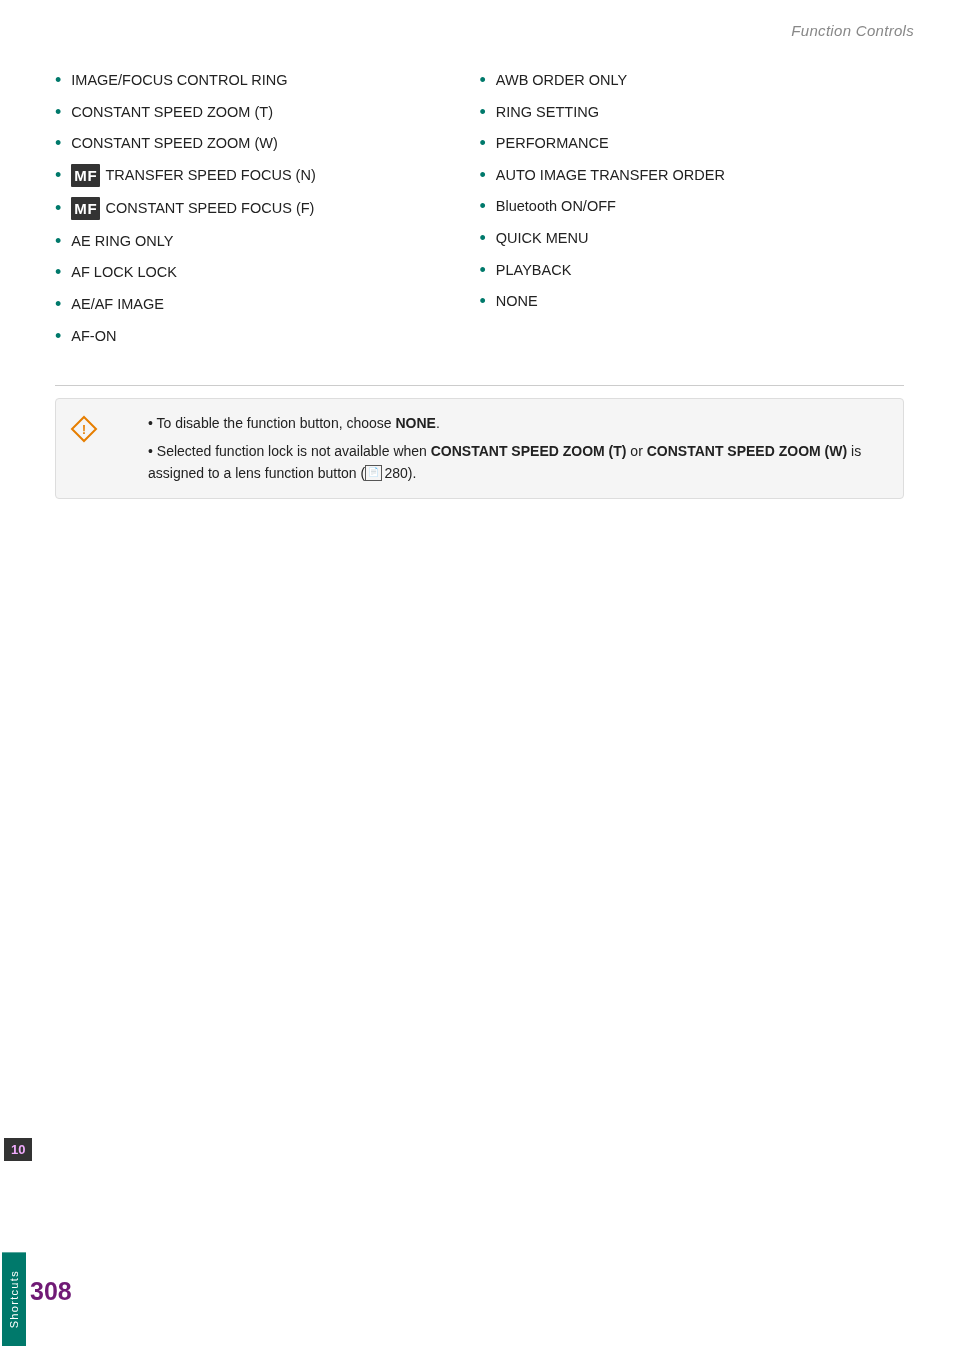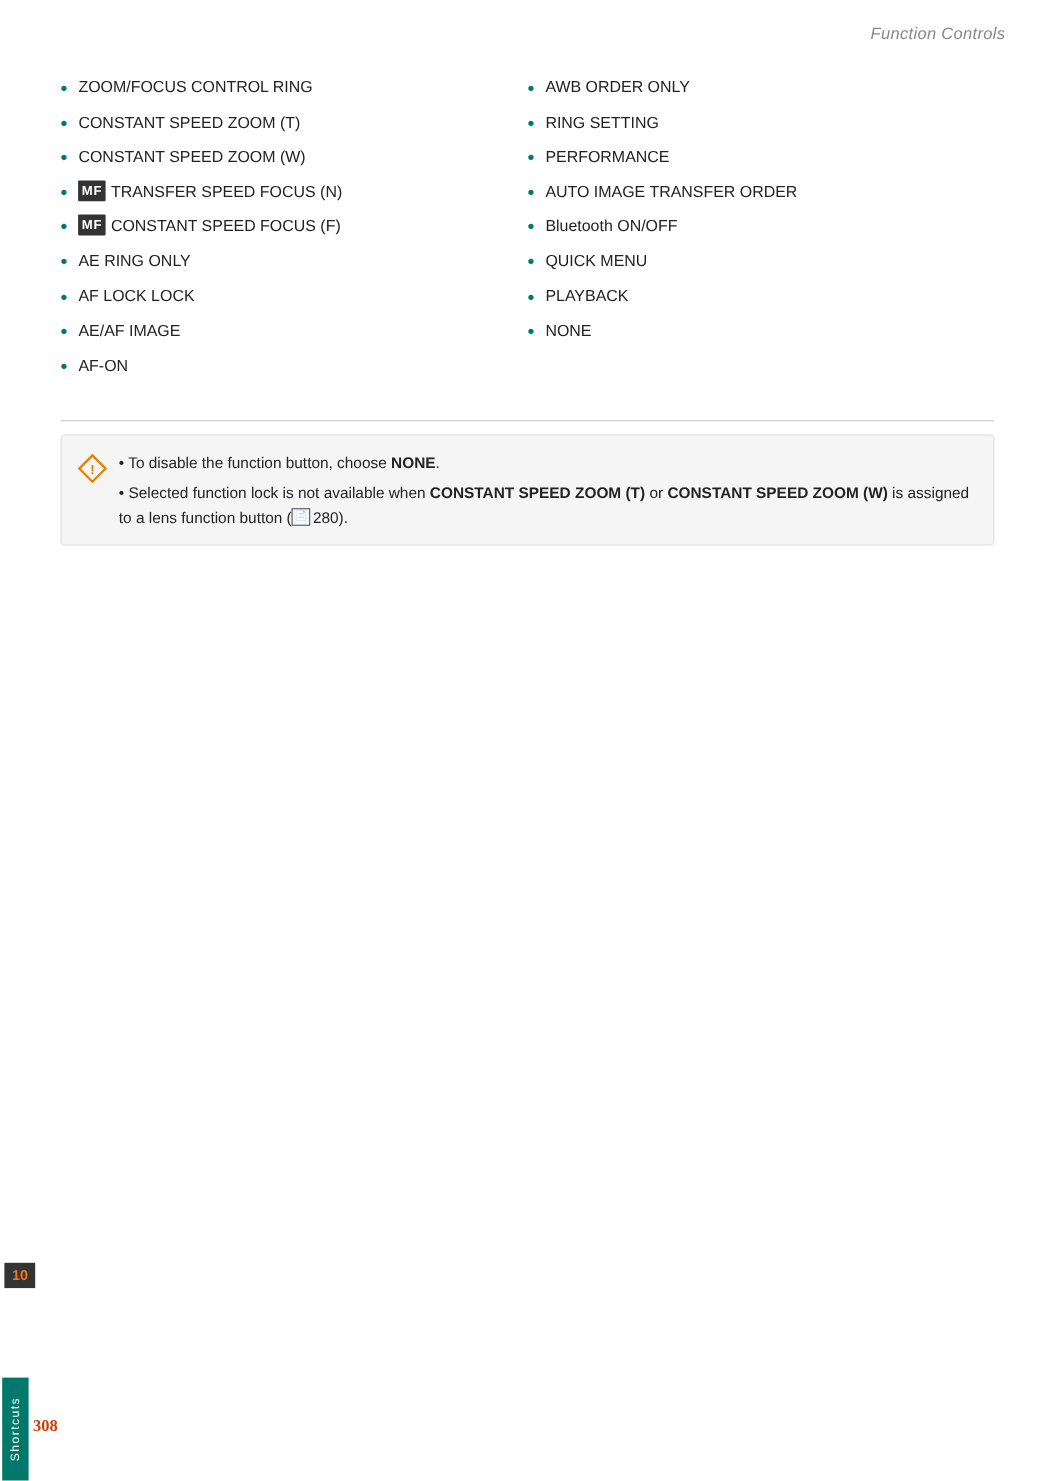--- a/index.html
+++ b/index.html
@@ -68,21 +68,21 @@
       font-size: 18px;
       margin-right: 10px;
       line-height: 1.2;
       flex-shrink: 0;
     }
 
     .mf-badge {
       display: inline-block;
       background: #333;
       color: #fff;
-      font-size: 12px;
+      font-size: 15px;
       font-weight: bold;
       padding: 1px 3px;
       margin-right: 5px;
       border-radius: 1px;
       letter-spacing: 0.05em;
       vertical-align: middle;
       position: relative;
       top: -1px;
     }
 
@@ -106,20 +106,21 @@
     }
 
     .note-content {
       font-size: 14px;
       color: #222;
       line-height: 1.55;
     }
 
     .note-content p {
       margin-bottom: 6px;
+      margin-left: 40px;
     }
 
     .note-content p:last-child {
       margin-bottom: 0;
     }
 
     
     .sidebar {
       position: absolute;
       left: 0;
@@ -141,24 +142,23 @@
       transform: rotate(180deg);
       padding: 18px 6px;
       letter-spacing: 0.12em;
       margin-bottom: 0;
     }
 
     .page-number-area {
       position: absolute;
       bottom: 40px;
       left: 30px;
-      font-size: 15px;
+      font-size: 25px;
       font-weight: bold;
-      color: #c2410c;
-      font-family: Liberation Serif, serif;
+      color: #701a75;
     }
 
     
     .divider {
       border: none;
       border-top: 1px solid #ccc;
       margin: 5px 0 12px 0;
     }
 
     .ref-icon {
@@ -187,21 +187,21 @@
   </div>
 
   <div class="content">
 
     <div class="list-section">
 
       <div class="list-col">
 
       <div class="list-item">
             <span class="bullet">•</span>
-            <span>ZOOM/FOCUS CONTROL RING</span>
+            <span>IMAGE/FOCUS CONTROL RING</span>
           </div>
           <div class="list-item">
             <span class="bullet">•</span>
             <span>CONSTANT SPEED ZOOM (T)</span>
           </div>
           <div class="list-item">
             <span class="bullet">•</span>
             <span>CONSTANT SPEED ZOOM (W)</span>
           </div>
           <div class="list-item">
@@ -290,17 +290,17 @@
         </p>
       </div>
     </div>
 
   </div>
 
   <div class="page-number-area">
     <span>308</span>
   </div>
 
-  <div style="position:absolute; bottom: 175px; left: 4px; background:#333; color:#f97316; font-size:13px; font-weight:bold; padding:4px 7px; min-width:24px; text-align:center;">
+  <div style="position:absolute; bottom: 185px; left: 4px; background:#333; color:#f0abfc; font-size:13px; font-weight:bold; padding:4px 7px; min-width:24px; text-align:center;">
     <span>10</span>
   </div>
 
 </div>
 
 </body></html>

